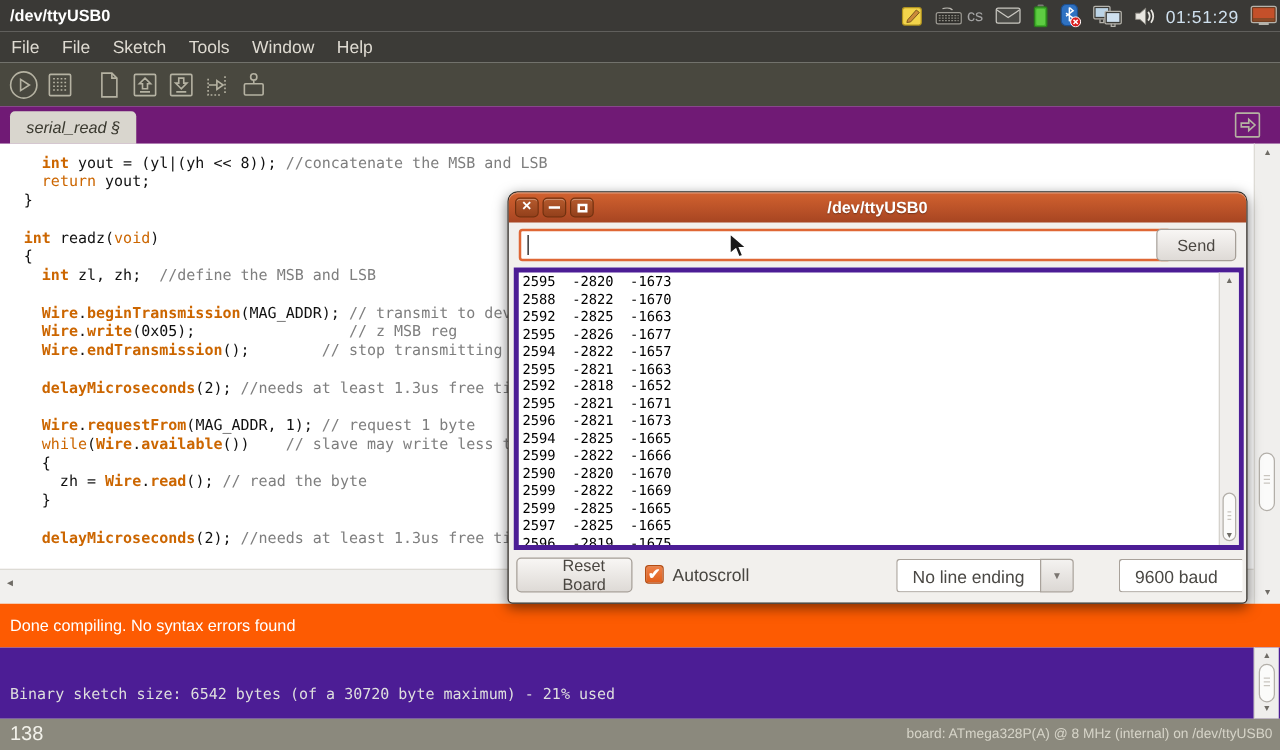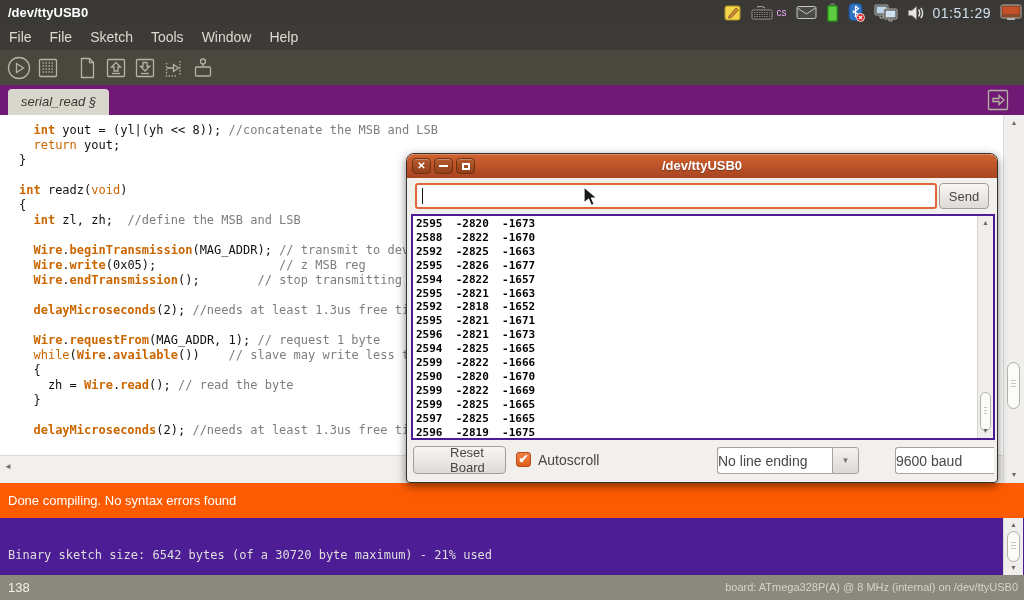--- a/index.html
+++ b/index.html
@@ -3,21 +3,21 @@
 <meta charset="utf-8">
 <style>
   html,body{margin:0;padding:0;background:#222;}
   .screen{position:relative;width:1024px;height:600px;overflow:hidden;background:#fff;
           font-family:"Liberation Sans",sans-serif;-webkit-font-smoothing:antialiased;}
 
   
   .panel{position:absolute;left:0;top:0;width:1024px;height:25px;background:#3a3936;}
   .panel-title{position:absolute;left:8px;top:0;line-height:25px;color:#ffffff;font-weight:bold;font-size:13px;}
   .tray{position:absolute;right:2px;top:0;height:25px;display:flex;align-items:center;gap:9px;}
-  .tray .txt{color:#f0abfc;font-size:10px;}
+  .tray .txt{color:#a3a3a3;font-size:13px;}
   .clock{color:#cfe0ee;font-size:14px;letter-spacing:.5px;}
 
   
   .menubar{position:absolute;left:0;top:25px;width:1024px;height:25px;background:#3c3b37;display:flex;align-items:center;padding-left:0;}
   .menu-item{color:#dfdbd2;font-size:14px;padding:0 9px;line-height:25px;}
 
   
   .toolbar{position:absolute;left:0;top:50px;width:1024px;height:35px;background:#49483f;display:flex;align-items:center;padding-left:5px;gap:2px;}
   .tool-btn{width:27px;height:27px;display:flex;align-items:center;justify-content:center;}
   .tool-btn svg{stroke:#b5b2a2;fill:none;stroke-width:1.3;}
@@ -46,21 +46,21 @@
   .scroll-arrow{position:absolute;left:0;width:100%;text-align:center;color:#6f6c66;font-size:7px;line-height:10px;}
   .thumb{position:absolute;left:3px;width:13px;background:#fbfbfa;border:1px solid #b3afa9;border-radius:8px;box-sizing:border-box;}
   .thumb::after{content:"";position:absolute;left:3px;right:3px;top:45%;height:1px;background:#c9c5bf;box-shadow:0 -3px 0 #c9c5bf,0 3px 0 #c9c5bf;}
 
   
   .compilebar{position:absolute;left:0;top:483px;width:1024px;height:35px;background:#fd5b02;color:#ffffff;font-size:13px;display:flex;align-items:center;padding-left:8px;box-sizing:border-box;}
   .console{position:absolute;left:0;top:518px;width:1024px;height:57px;background:#4c1d95;}
   .console-text{position:absolute;left:8px;top:30px;color:#dedede;font-family:"DejaVu Sans Mono",monospace;font-size:12px;white-space:pre;}
   .console-scroll{position:absolute;right:1px;top:518px;width:19px;height:57px;background:#efeeec;border-left:1px solid #d8d6d0;}
   .statusbar{position:absolute;left:0;top:575px;width:1024px;height:25px;background:#8b897d;}
-  .status-left{position:absolute;left:8px;top:0;line-height:25px;color:#f2f1ea;font-size:13px;}
+  .status-left{position:absolute;left:8px;top:0;line-height:25px;color:#f2f1ea;font-size:16px;}
   .status-right{position:absolute;right:6px;top:0;line-height:25px;color:#d6d4c8;font-size:11px;}
 
   
   .sm-window{position:absolute;left:406px;top:153px;width:592px;height:330px;background:#f2f0ed;
              border:1px solid #35302b;border-radius:8px 8px 4px 4px;box-sizing:border-box;
              box-shadow:0 3px 10px rgba(0,0,0,.5);}
   .sm-titlebar{position:absolute;left:0;top:0;width:100%;height:24px;border-radius:7px 7px 0 0;
                background:linear-gradient(#d2622f,#a74522);box-shadow:inset 0 1px 0 rgba(255,255,255,.25);}
   .sm-title{width:100%;text-align:center;line-height:24px;color:#ffffff;font-weight:bold;font-size:13px;text-shadow:0 1px 1px rgba(0,0,0,.35);}
   .win-btn{position:absolute;top:4px;width:19px;height:16px;border:1px solid #70310f;border-radius:4px;box-sizing:border-box;
@@ -69,36 +69,36 @@
   .win-btn.close{left:5px;}  .win-btn.min{left:27px;}  .win-btn.max{left:49px;}
   .win-btn .x{color:#ffffff;font-size:10px;font-weight:bold;line-height:1;}
   .win-btn .bar{width:9px;height:2px;background:#ffffff;}
   .win-btn .box{width:8px;height:7px;border:2px solid #ffffff;box-sizing:border-box;}
 
   .sm-input{position:absolute;left:8px;top:29px;width:522px;height:26px;background:#ffffff;
             border:2px solid #df6735;border-radius:3px;box-sizing:border-box;}
   .sm-caret{position:absolute;left:5px;top:3px;width:1px;height:16px;background:#111;}
   .btn{background:linear-gradient(#f8f6f4,#dedad6);border:1px solid #a59e97;border-radius:4px;
        color:#4a4641;font-size:13px;display:flex;align-items:center;justify-content:center;box-sizing:border-box;}
-  .sm-send{position:absolute;right:8px;top:29px;width:50px;height:26px;}
-
-  .sm-output{position:absolute;left:4px;top:60px;width:584px;height:226px;background:#ffffff;border:2px solid #4c1d95;box-sizing:border-box;overflow:hidden;font-weight:bold;}
+  .sm-send{position:absolute;right:8px;top:29px;width:64px;height:26px;}
+
+  .sm-output{position:absolute;left:4px;top:60px;width:584px;height:226px;background:#ffffff;border:4px solid #4c1d95;box-sizing:border-box;overflow:hidden;}
   .serial-lines{position:absolute;left:3px;top:1px;font-family:"DejaVu Sans Mono",monospace;font-size:11px;line-height:13.9px;color:#000;white-space:pre;}
   .sm-scroll{position:absolute;right:0;top:0;width:15px;height:100%;background:#f0eeec;border-left:1px solid #d5d2cd;}
 
   .sm-reset{position:absolute;left:6px;top:292px;width:93px;height:28px;padding-left:36px;}
   .checkbox{position:absolute;left:109px;top:298px;width:15px;height:15px;border:1px solid #b34b12;border-radius:3px;
             background:linear-gradient(#ee8148,#e05f1c);display:flex;align-items:center;justify-content:center;box-sizing:border-box;}
   .checkbox .mark{color:#fff;font-size:12px;font-weight:bold;line-height:1;display:none;margin-top:-2px;}
   .checkbox.checked .mark{display:block;}
   .autoscroll-label{position:absolute;left:131px;top:292px;height:28px;line-height:28px;color:#484641;font-size:14px;}
 
   .combo{position:absolute;top:293px;height:27px;display:flex;}
   .combo-text{height:100%;background:#ffffff;border:1px solid #a9a29b;border-right:none;border-radius:3px 0 0 3px;
-              box-sizing:border-box;display:flex;align-items:center;padding-left:0;color:#4a4844;font-size:14px;}
+              box-sizing:border-box;display:flex;align-items:center;padding-left:12px;color:#4a4844;font-size:14px;}
   .combo-btn{width:27px;height:100%;background:linear-gradient(#f4f2f0,#dcd8d4);border:1px solid #a9a29b;border-radius:0 3px 3px 0;
              box-sizing:border-box;display:flex;align-items:center;justify-content:center;color:#7a7570;font-size:8px;}
   .combo.lineend{left:310px;}  .combo.lineend .combo-text{width:115px;}
   .combo.baud{left:488px;gap:31px;}     .combo.baud .combo-text{width:99px;}
 
   .cursor{position:absolute;left:583px;top:186px;z-index:50;}
 </style>
 </head>
 <body>
 

